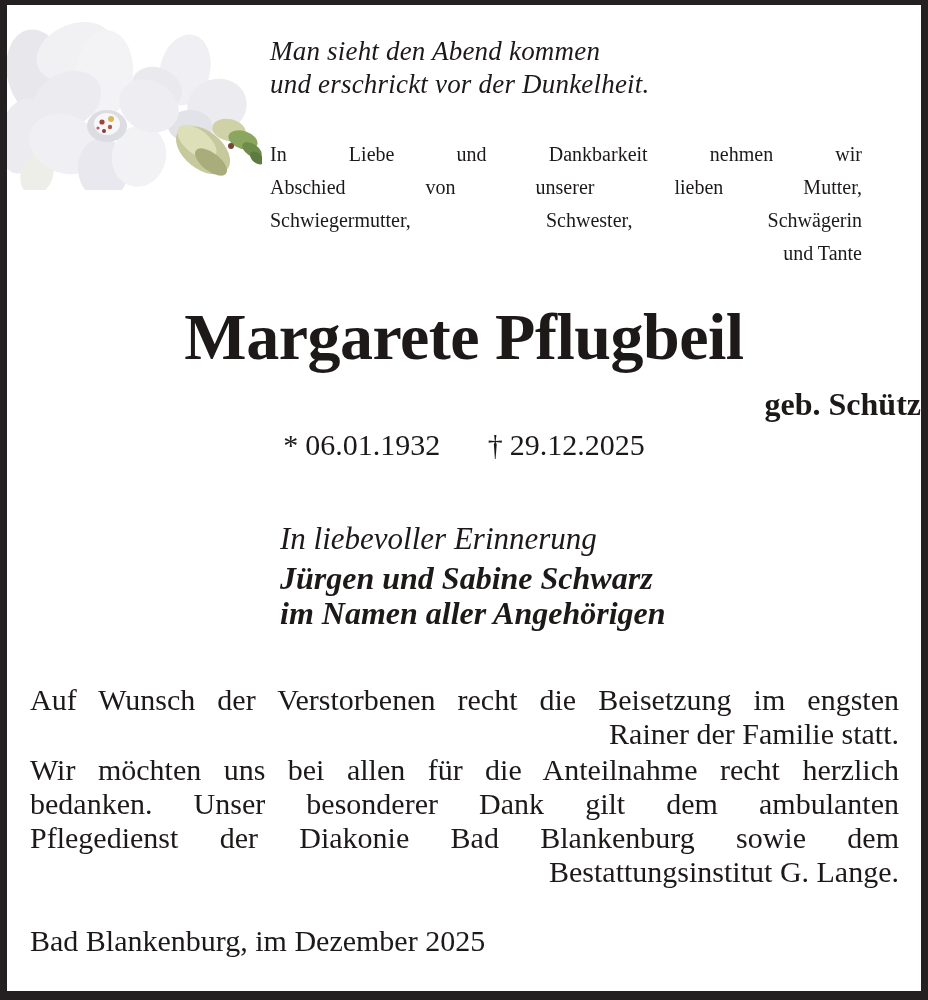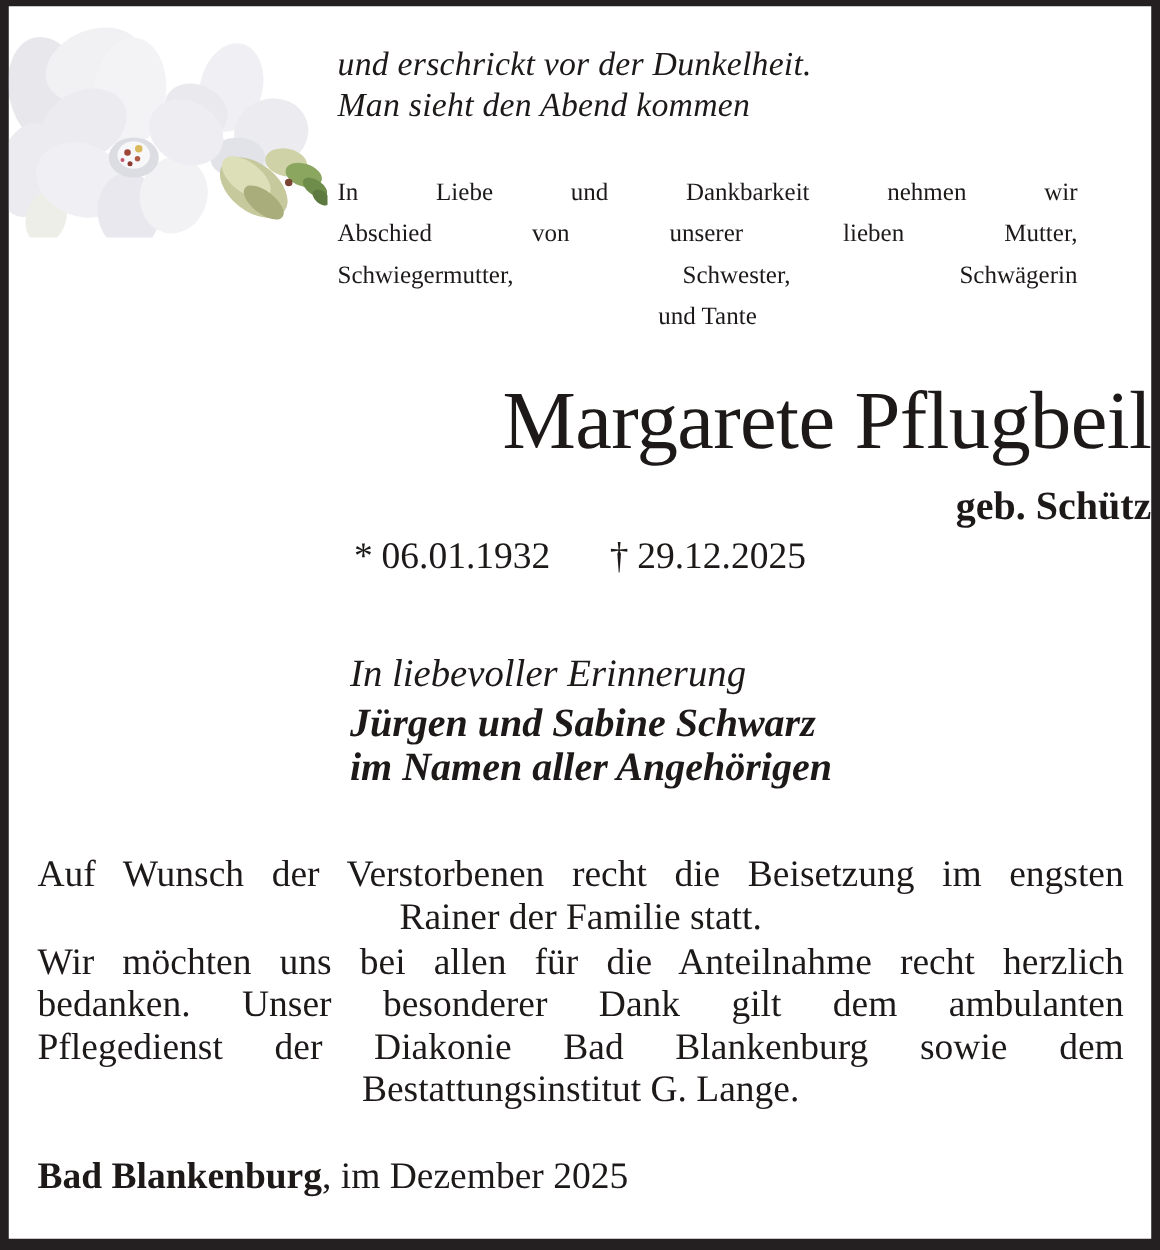--- a/index.html
+++ b/index.html
@@ -21,26 +21,26 @@
   .quote {
     position:absolute; left:263px; top:30px;
     font-style: italic; font-size:27px; line-height:33px;
     letter-spacing:0.2px;
   }
   .intro {
     position:absolute; left:263px; top:133px; width:592px;
     font-size:20px; line-height:33px;
   }
   .jline { text-align: justify; text-align-last: justify; text-justify: inter-word; }
-  .lline { text-align: center; }
+  .lline { text-align: right; }
 
   .title {
     position:absolute; left:0; top:296px; width:100%; margin:0;
-    text-align:right; font-size:66px; line-height:1.1;
-    font-weight:400; letter-spacing:-0.5px;
+    text-align:center; font-size:66px; line-height:1.1;
+    font-weight:700; letter-spacing:-0.5px;
   }
   .maiden {
     position:absolute; left:0; top:381px; width:100%;
     text-align:right; font-size:32px; font-weight:700;
   }
   .dates {
     position:absolute; left:0; top:423px; width:100%;
     text-align:center; font-size:30px;
   }
   .dates .death { margin-left:40px; }
@@ -56,21 +56,21 @@
   .notes {
     position:absolute; left:23px; top:678px; width:869px;
     font-size:30px; line-height:34px;
   }
   .para.p2 { margin-top:2px; }
 
   .footer {
     position:absolute; left:23px; top:919px;
     font-size:30px;
   }
-  .footer .place { font-weight:700; }
+  .footer .place { font-weight:400; }
 </style>
 </head>
 <body>
 
 <div class="page">
 
   <svg class="orchid" width="255" height="172" viewBox="0 0 255 172" aria-hidden="true">
 
     <g>
       <ellipse cx="30" cy="55" rx="30" ry="44" transform="rotate(-12 30 55)" fill="#e7e7ec"></ellipse>
@@ -108,22 +108,22 @@
       <ellipse cx="204" cy="144" rx="19" ry="9" transform="rotate(38 204 144)" fill="#a9ad7b"></ellipse>
       <ellipse cx="222" cy="112" rx="17" ry="11" transform="rotate(12 222 112)" fill="#cfd2a6"></ellipse>
       <ellipse cx="236" cy="122" rx="15" ry="9" transform="rotate(18 236 122)" fill="#8aa65f"></ellipse>
       <ellipse cx="245" cy="132" rx="11" ry="6" transform="rotate(34 245 132)" fill="#6f8d4a"></ellipse>
       <ellipse cx="250" cy="140" rx="8" ry="5" transform="rotate(40 250 140)" fill="#5d7a40"></ellipse>
       <circle cx="224" cy="128" r="3" fill="#7a4434"></circle>
     </g>
   </svg>
 
   <div class="quote">
+    <div>Man sieht den Abend kommen</div>
     <div>und erschrickt vor der Dunkelheit.</div>
-    <div>Man sieht den Abend kommen</div>
   </div>
 
   <div class="intro">
     <div class="jline">In Liebe und Dankbarkeit nehmen wir</div>
     <div class="jline">Abschied von unserer lieben Mutter,</div>
     <div class="jline">Schwiegermutter, Schwester, Schwägerin</div>
     <div class="lline">und Tante</div>
   </div>
 
   <h1 class="title">Margarete Pflugbeil</h1>

